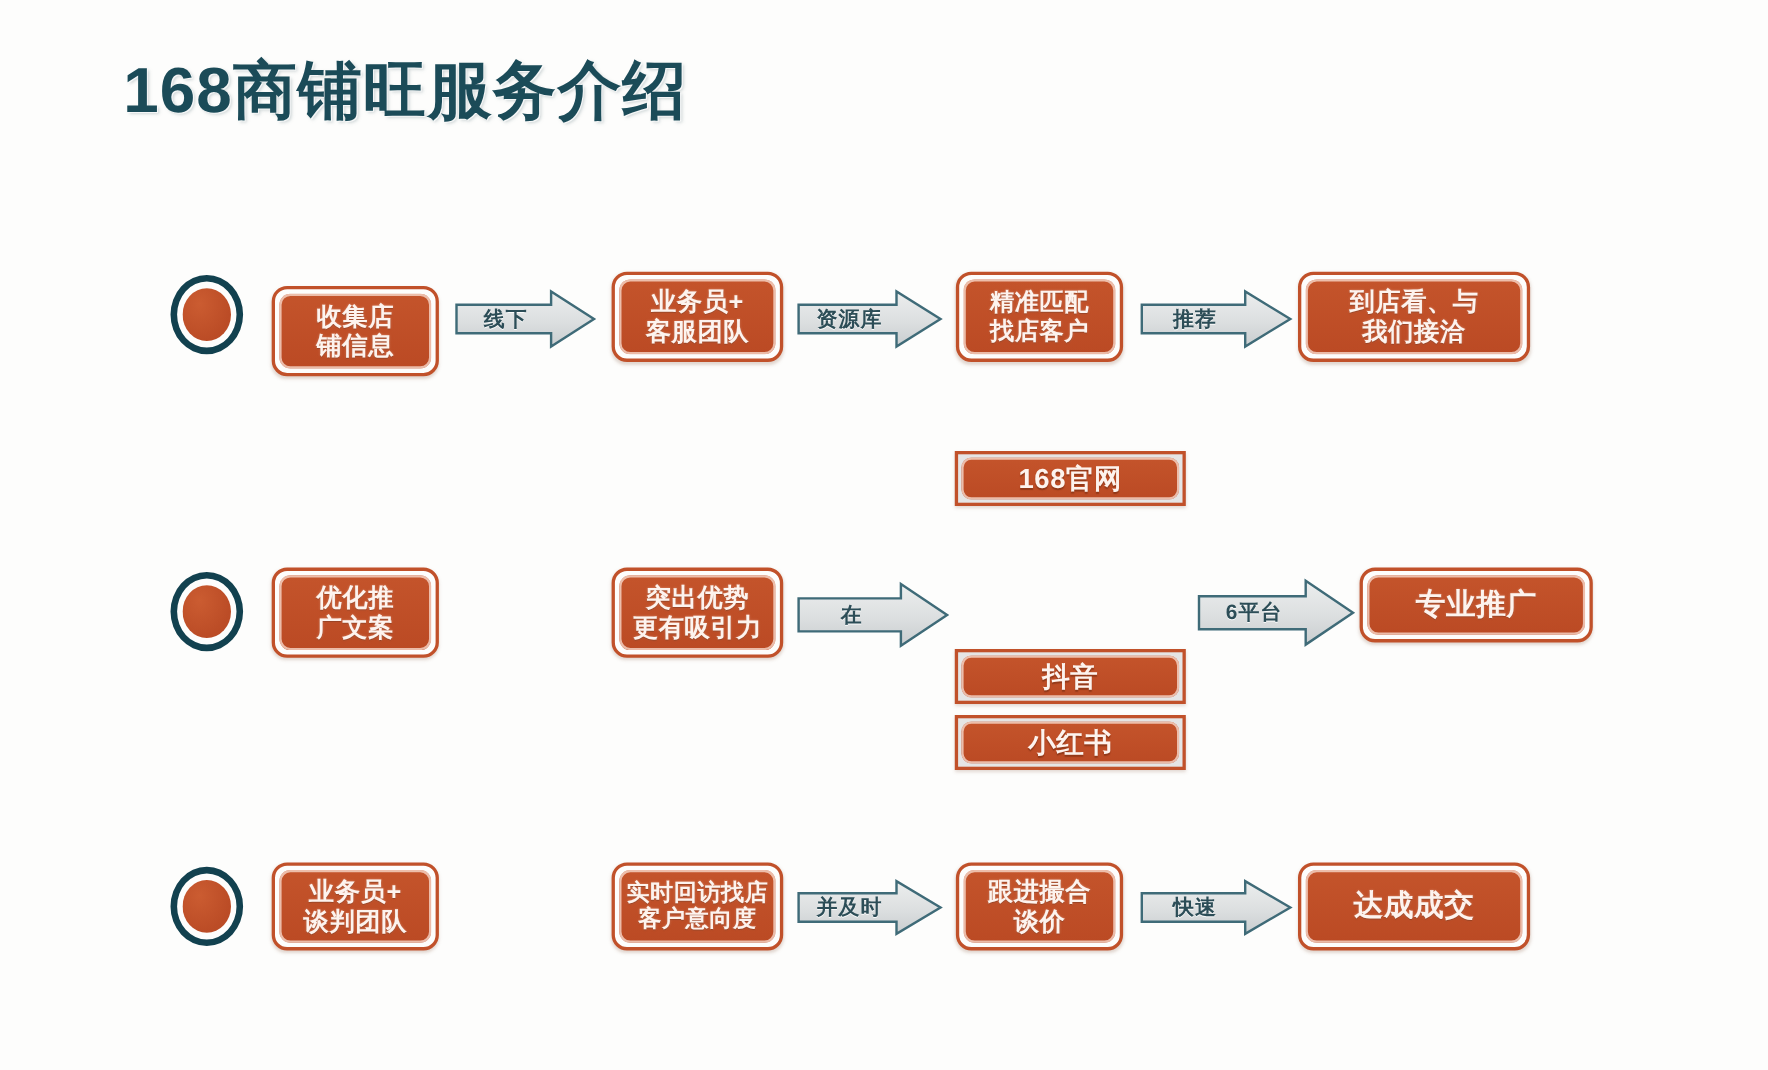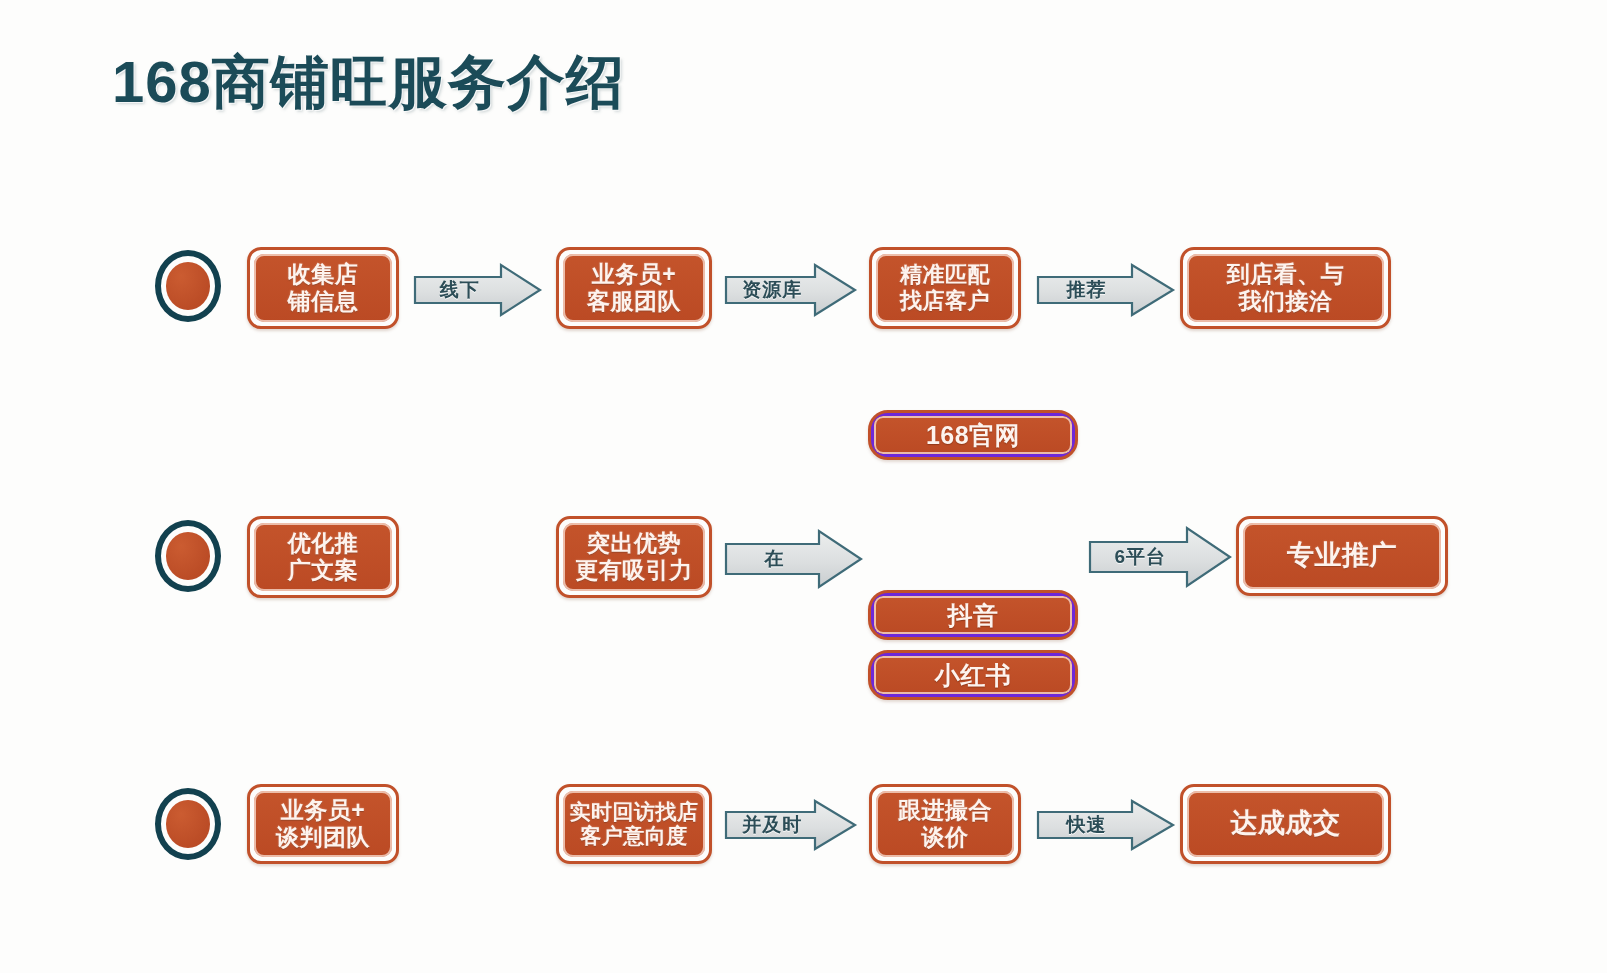--- a/index.html
+++ b/index.html
@@ -87,22 +87,22 @@
     font-size:19px;
     letter-spacing:1px;
     text-shadow:0 1px 0 rgba(255,255,255,.85);
   }
 
   
   .plat{
     position:absolute;
     box-sizing:border-box;
     border:3px solid #c1512a;
-    border-radius:20px;
-    background:#6d28d9;
+    border-radius:0;
+    background:#e5e5e5;
     padding:3px;
     box-shadow:0 2px 3px rgba(150,110,90,.25);
   }
   .plat .inner{
     width:100%;height:100%;
     box-sizing:border-box;
     border-radius:9px;
     background:#bf4f28;
     background-image:linear-gradient(180deg,#c4542b 0%,#bb4a24 100%);
     box-shadow:inset 0 0 0 2px rgba(255,235,225,.70);
@@ -118,21 +118,21 @@
 <body>
 
 <div class="canvas">
 
   <div class="title">168商铺旺服务介绍</div>
 
   <div class="bullet" style="left:155px;top:250px;">
     <div class="dot"></div>
   </div>
 
-  <div class="pbox" style="left:247px;top:247px;width:152px;height:82px;">
+  <div class="pbox" style="left:247px;top:260px;width:152px;height:82px;">
     <div class="inner">
       <span style="font-size:23px;">收集店
 铺信息</span>
     </div>
   </div>
 
   <div class="arrow" style="left:413px;top:262px;width:130px;height:56px;">
     <svg width="130" height="56" viewBox="0 0 130 56">
       <defs>
         <linearGradient id="agrad1" x1="0" y1="0" x2="0" y2="1">
@@ -223,21 +223,21 @@
     </div>
   </div>
 
   <div class="arrow" style="left:1088px;top:525px;width:145px;height:64px;">
     <svg width="145" height="64" viewBox="0 0 145 64">
       <path d="M2,17 L99,17 L99,3 L142,32 L99,61 L99,47 L2,47 Z" fill="url(#agrad1)" stroke="#3f6b78" stroke-width="2.2" stroke-linejoin="miter"></path>
     </svg>
     <div class="alabel">6平台</div>
   </div>
 
-  <div class="pbox" style="left:1236px;top:516px;width:212px;height:80px;">
+  <div class="pbox" style="left:1236px;top:516px;width:212px;height:68px;">
     <div class="inner">
       <span style="font-size:27px;">专业推广</span>
     </div>
   </div>
 
   <div class="bullet" style="left:155px;top:788px;">
     <div class="dot"></div>
   </div>
 
   <div class="pbox" style="left:247px;top:784px;width:152px;height:80px;">

